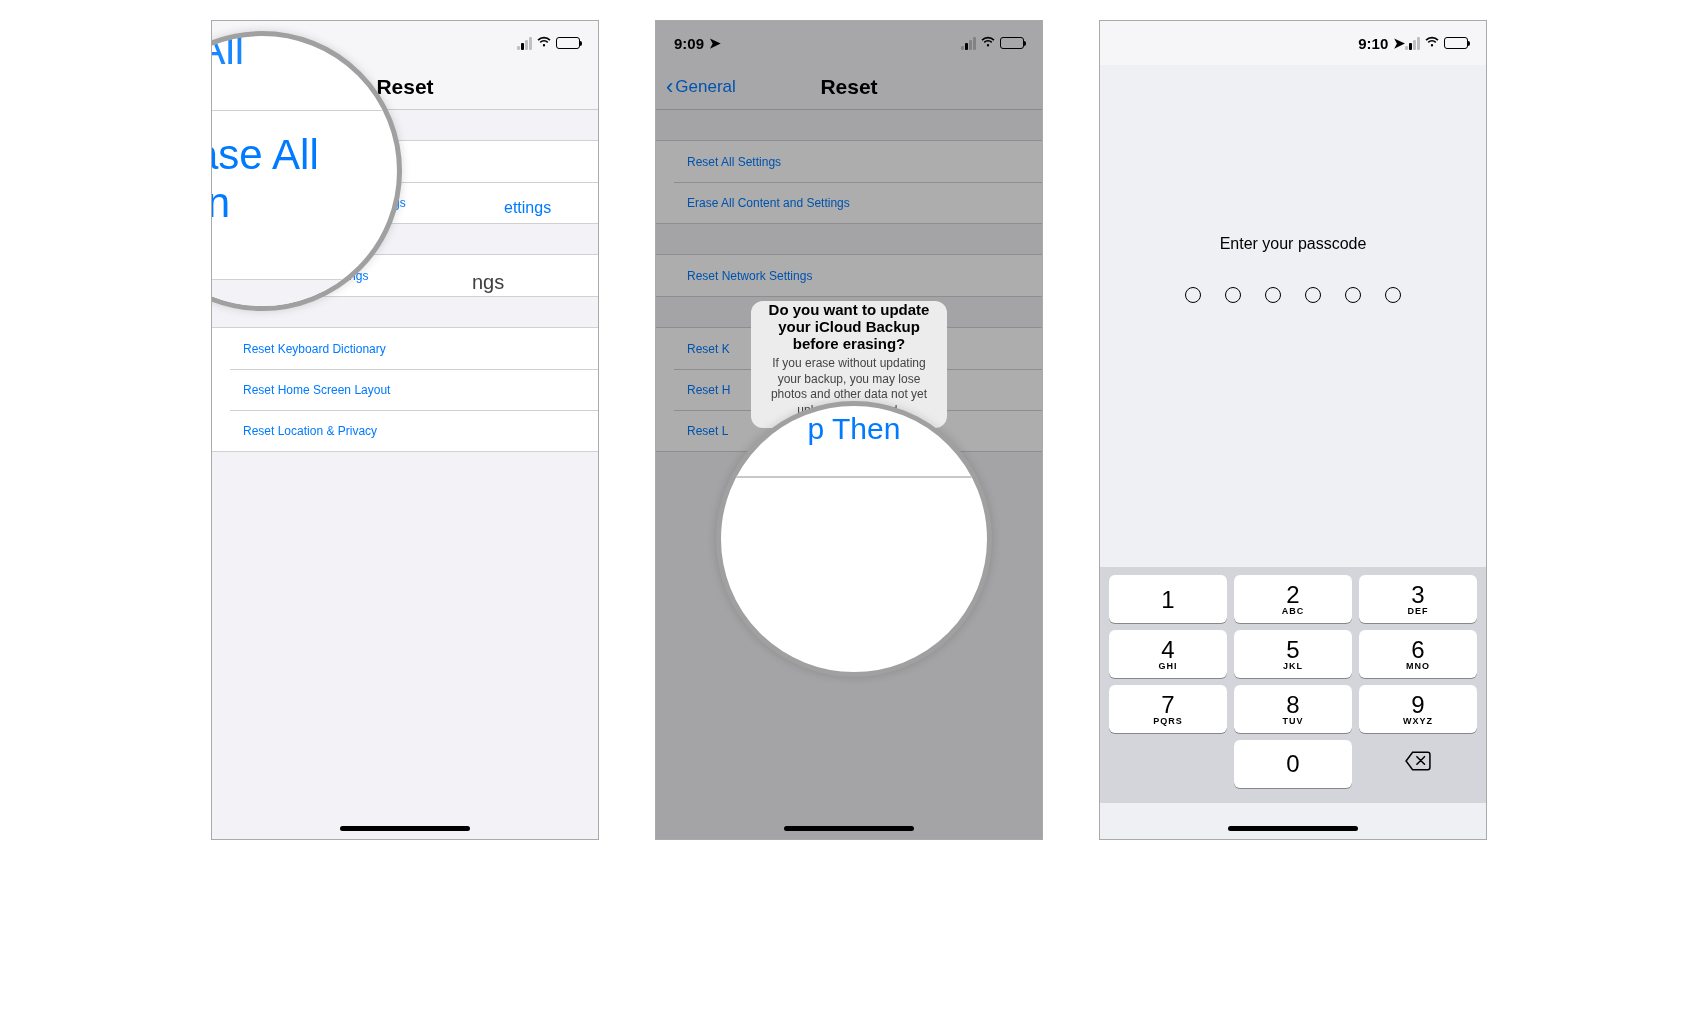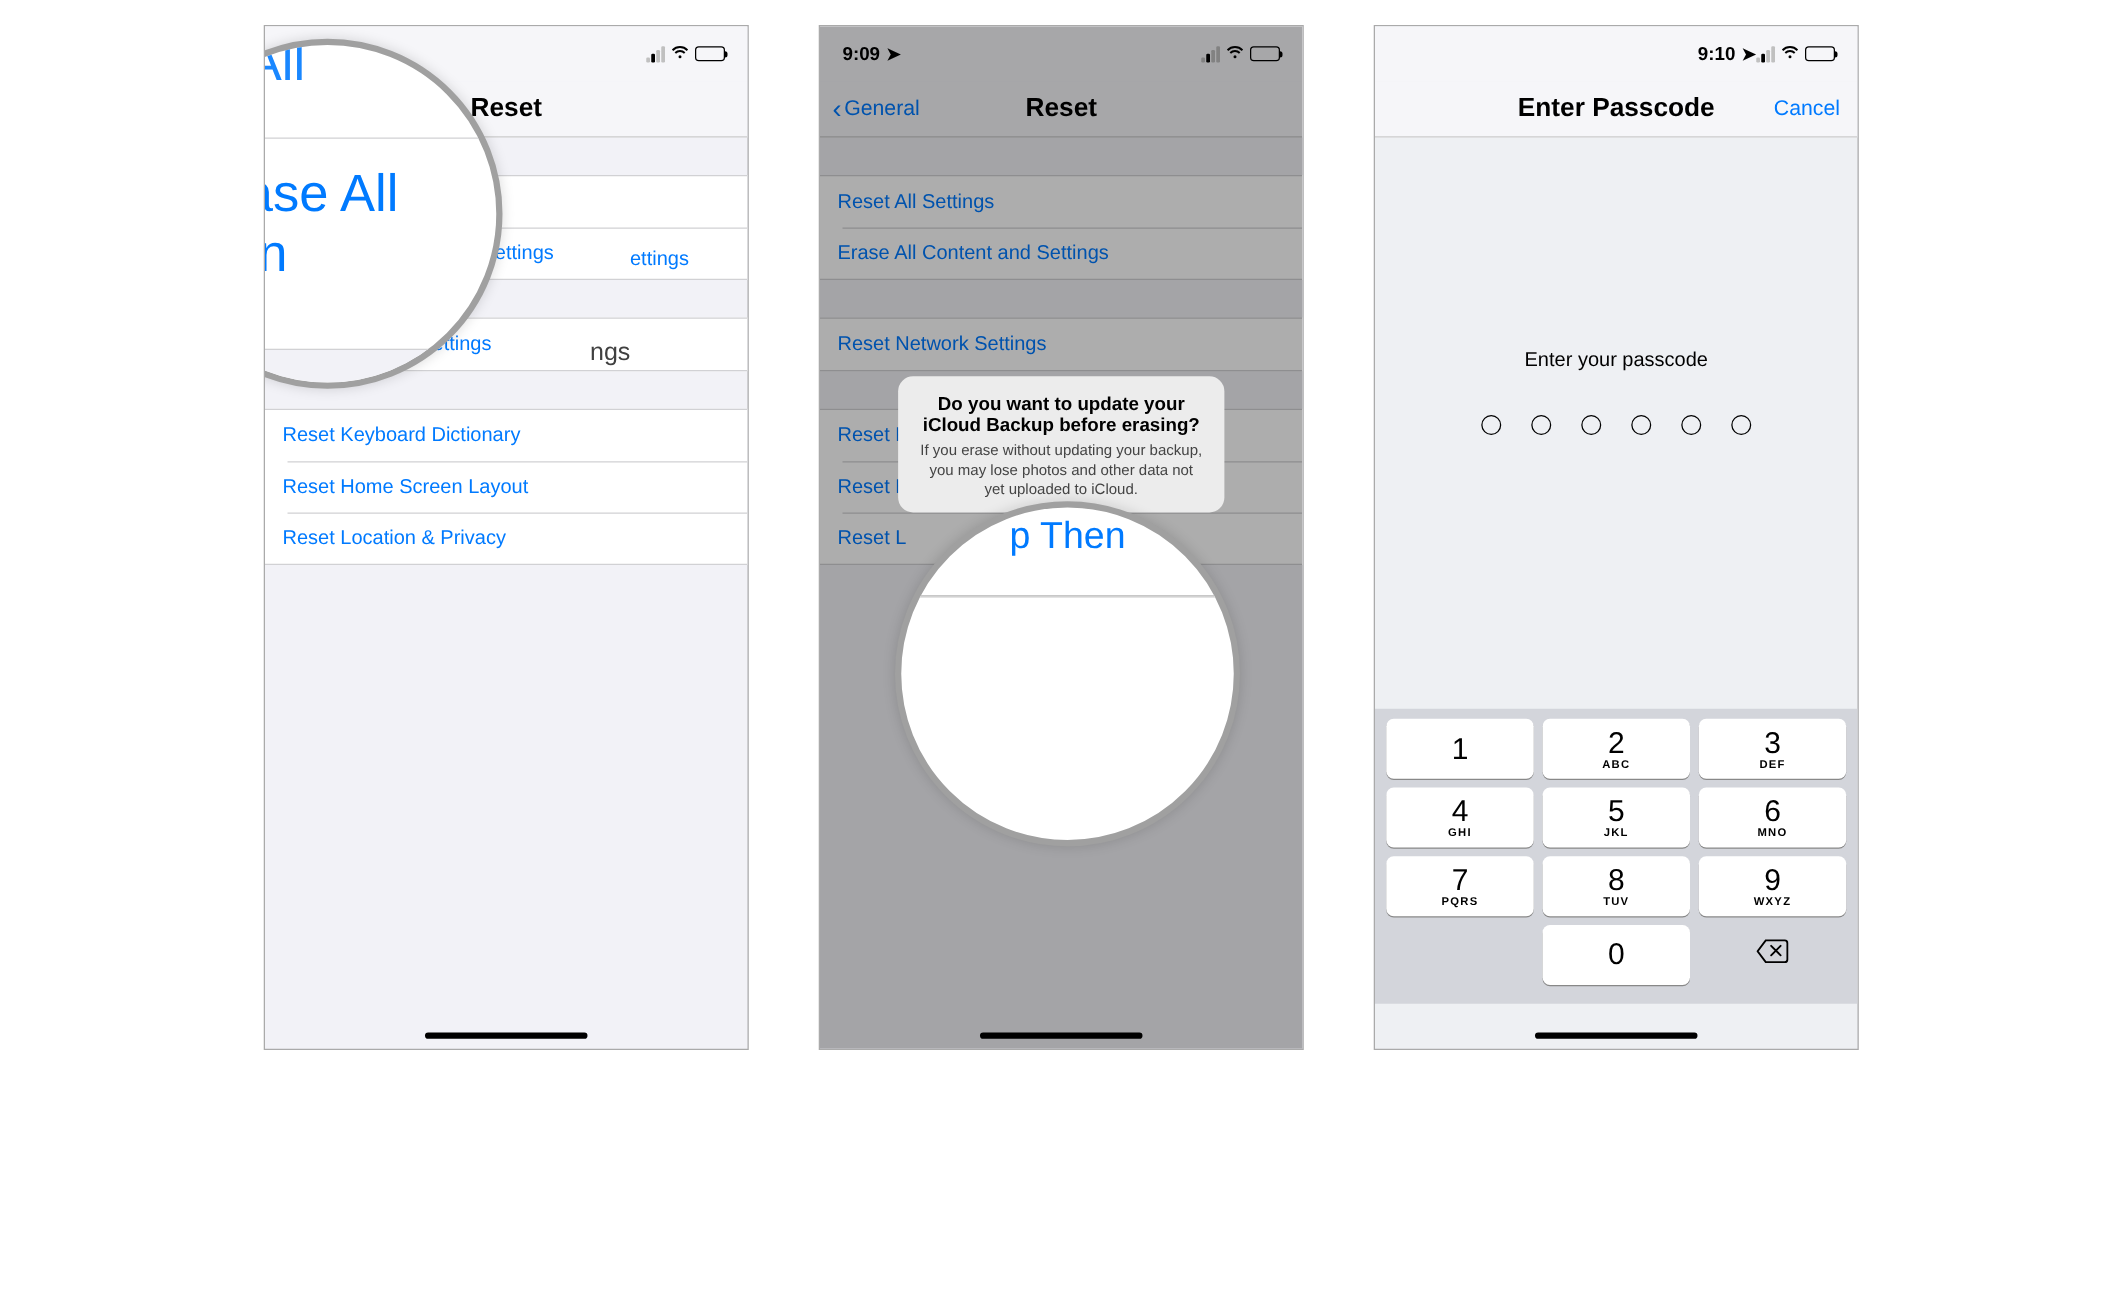--- a/index.html
+++ b/index.html
@@ -22,31 +22,31 @@
     
     
     .navhead { height: 45px; background: #f6f6f9; border-bottom:1px solid #ccc; display:flex; align-items:center; justify-content:center; position:relative; }
     .navhead .title { font-size: 21px; font-weight: 600; }
     .navhead .back { position:absolute; left:10px; color:#007aff; font-size:17px; display:flex; align-items:center; }
     .navhead .cancel { position:absolute; right:14px; color:#007aff; font-size:17px; }
     .chevron { font-size:22px; font-weight:300; margin-right:2px; }
     
     
     .group { margin-top: 30px; background:#fff; border-top:1px solid #d1d1d4; border-bottom:1px solid #d1d1d4;}
-    .row { height:41px; display:flex; align-items:center; padding:0 14px; color:#007aff; font-size:16px; position:relative; }
+    .row { height:41px; display:flex; align-items:center; padding:0 31px; color:#007aff; font-size:12px; position:relative; }
     .row + .row::before { content:""; position:absolute; top:0; left:18px; right:0; height:1px; background:#d1d1d4; }
 
     
     .homebar { position:absolute; bottom:8px; left:50%; transform:translateX(-50%); width:130px; height:5px; background:#000; border-radius:3px; }
 
     
     .dim { position:absolute; inset:0; background:rgba(0,0,0,0.32); }
     
     
-    .dialog { position:absolute; top:280px; left:50%; transform:translateX(-50%); width:261px; background:#ececec; border-radius:12px; text-align:center; padding-top:14px; }
+    .dialog { position:absolute; top:280px; left:50%; transform:translateX(-50%); width:196px; background:#ececec; border-radius:12px; text-align:center; }
     .dialog .dtitle { font-size:15px; font-weight:600; padding:0 12px; }
     .dialog .dbody { font-size:12px; color:#444; padding:4px 16px 10px; line-height:1.3; }
 
     
     .loupe { position:absolute; width:270px; height:270px; border-radius:50%; border:5px solid #a0a0a0; background:#fff; overflow:hidden; box-shadow:0 0 10px rgba(0,0,0,.15);}
     .loupe-inner { position:absolute; inset:0; display:flex; flex-direction:column; }
     .loupe.l1 { top:10px; left:-90px; width:280px; height:280px;}
     .l1 .bigrow { color:#007aff; font-size:42px; font-weight:400; padding:20px 26px; }
     .l1 .topfade { color:#007aff; font-size:42px; padding:0 26px; opacity:.9; margin-top:-10px; white-space:nowrap;}
     .l1 .sep { height:1px; background:#d1d1d4; margin:36px 0 0 26px;}
@@ -213,24 +213,20 @@
           <span></span>
         </span>
       <span class="wifi">
         <svg width="16" height="12" viewBox="0 0 16 12">
             <path d="M8 10.5a1.2 1.2 0 100-2.4 1.2 1.2 0 000 2.4zM4.8 6.9a4.5 4.5 0 016.4 0l1.1-1.1a6 6 0 00-8.6 0l1.1 1.1zM2.6 4.7a7.6 7.6 0 0110.8 0l1.1-1.1a9.1 9.1 0 00-13 0l1.1 1.1z" fill="#000"></path>
           </svg>
       </span>
       <span class="battery"><span class="fill"></span></span>
     </div>
   </div>
-  <div class="navhead" style="background:#f6f6f9;">
-    <span class="title">Enter Passcode</span>
-    <span class="cancel">Cancel</span>
-  </div>
 
   <div class="passarea">
     <div class="passprompt">Enter your passcode</div>
     <div class="dots">
       <span class="dot"></span>
       <span class="dot"></span>
       <span class="dot"></span>
       <span class="dot"></span>
       <span class="dot"></span>
       <span class="dot"></span>

